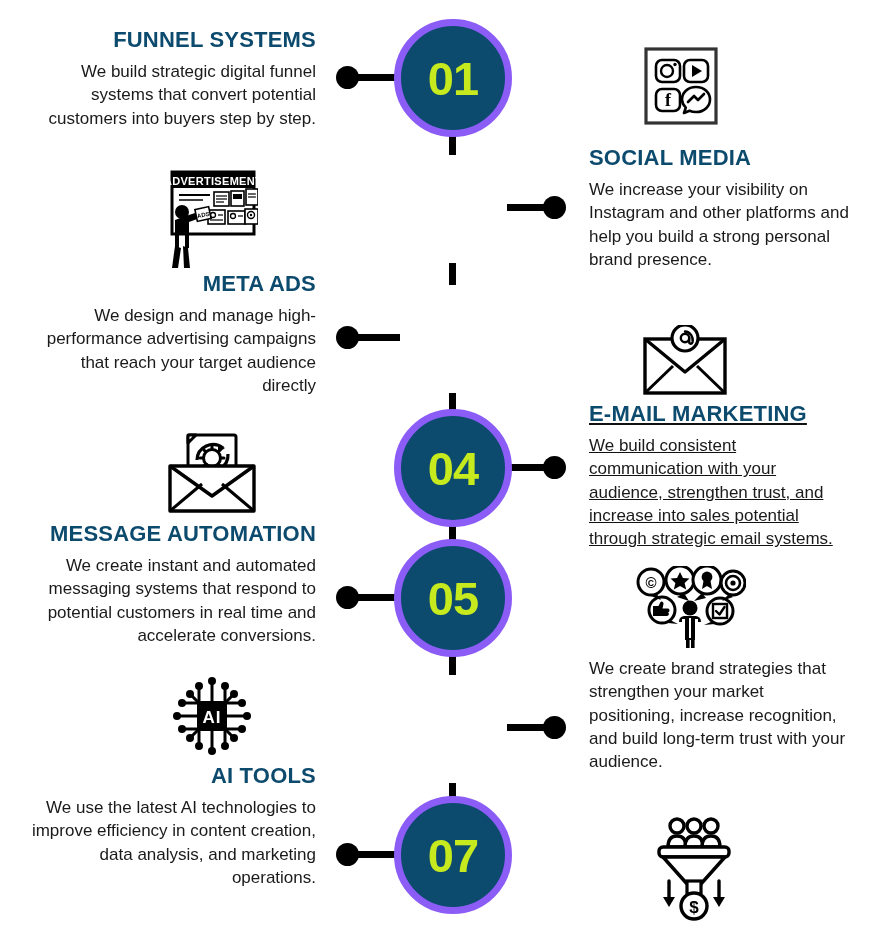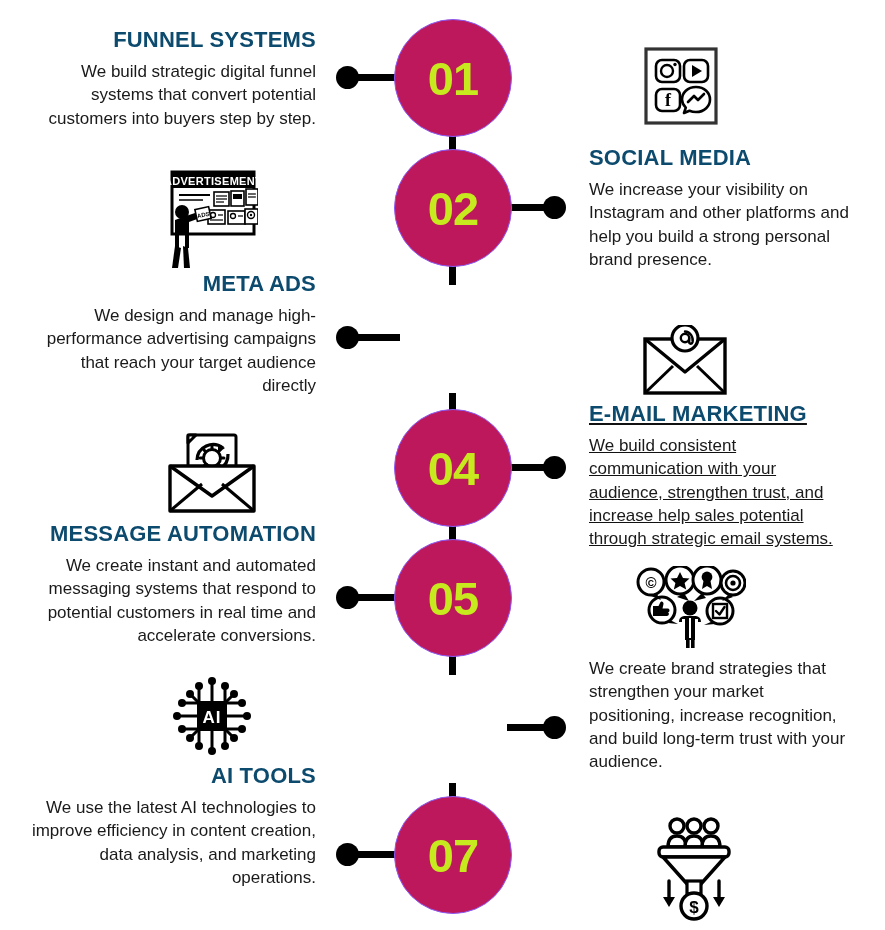--- a/index.html
+++ b/index.html
@@ -11,23 +11,23 @@
     overflow:hidden;
     position:relative;
   }
   .canvas{position:relative;width:885px;height:930px;}
 
   
   .spine{position:absolute;left:0;top:0;width:885px;height:930px;pointer-events:none;}
   .node{
     position:absolute;
     width:118px;height:118px;
-    border:1px solid #8b5cf6;
+    border:7px solid #8b5cf6;
     border-radius:50%;
-    background:#be185d;
+    background:#0c4a6e;
     box-sizing:border-box;
     display:flex;align-items:center;justify-content:center;
     z-index:3;
   }
   .node-num{
     font-size:47px;
     font-weight:800;
     color:#c6ea1e;
     letter-spacing:-1px;
     line-height:1;
@@ -106,23 +106,20 @@
 
     <div class="arm" style="left:507px;top:724px;width:48px;"></div>
     <div class="dot" style="left:543px;top:716px;"></div>
 
     <div class="arm" style="left:352px;top:851px;width:48px;"></div>
     <div class="dot" style="left:336px;top:843px;"></div>
 
     <div class="node" style="left:394px;top:19px;">
       <span class="node-num">01</span>
     </div>
-    <div class="node" style="left:394px;top:149px;">
-      <span class="node-num">02</span>
-    </div>
     <div class="node" style="left:394px;top:409px;">
       <span class="node-num">04</span>
     </div>
     <div class="node" style="left:394px;top:539px;">
       <span class="node-num">05</span>
     </div>
     <div class="node" style="left:394px;top:796px;">
       <span class="node-num">07</span>
     </div>
   </div>
@@ -147,21 +144,21 @@
     <p class="blk-body">We use the latest AI technologies to improve efficiency in content creation, data analysis, and marketing operations.</p>
   </div>
 
   <div class="block right" style="top:145px;">
     <h3 class="blk-title">SOCIAL MEDIA</h3>
     <p class="blk-body">We increase your visibility on Instagram and other platforms and help you build a strong personal brand presence.</p>
   </div>
 
   <div class="block right" style="top:401px;text-decoration:underline;">
     <h3 class="blk-title">E-MAIL MARKETING</h3>
-    <p class="blk-body">We build consistent communication with your audience, strengthen trust, and increase help sales potential through strategic email systems.</p>
+    <p class="blk-body">We build consistent communication with your audience, strengthen trust, and increase into sales potential through strategic email systems.</p>
   </div>
 
   <div class="block right" style="top:657px;">
     <p class="blk-body">We create brand strategies that strengthen your market positioning, increase recognition, and build long-term trust with your audience.</p>
   </div>
 
   <div class="icon" style="left:148px;top:170px;">
     <svg width="110" height="100" viewBox="0 0 110 100">
       <rect x="24" y="2" width="82" height="62" fill="#fff" stroke="#000" stroke-width="3"></rect>
       <rect x="24" y="2" width="82" height="16" fill="#000"></rect>

